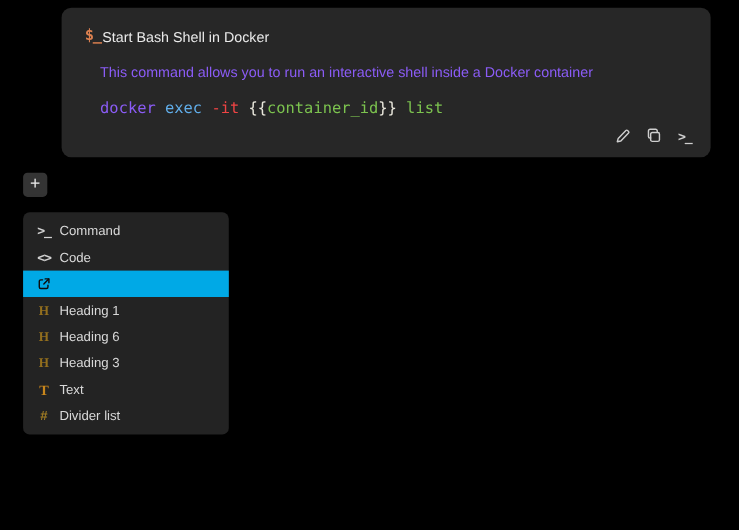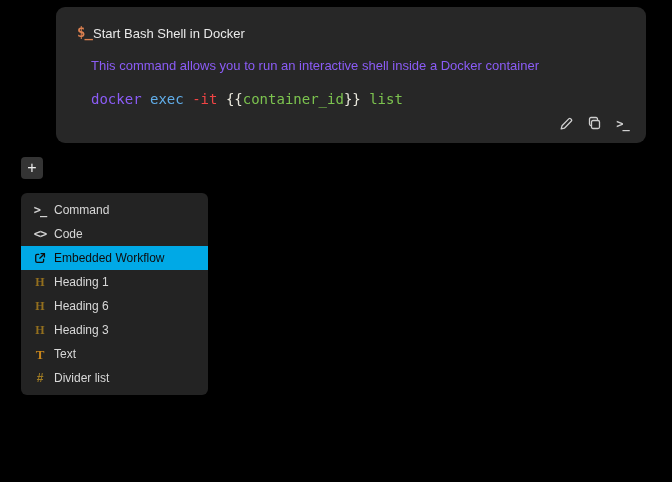--- a/index.html
+++ b/index.html
@@ -118,21 +118,20 @@
       <span class="mi-label">Code</span>
     </div>
     <div class="menu-item" style="background: rgb(0, 169, 230); color: rgb(13, 13, 13);">
       <span class="mi-icon" style="color: rgb(13, 13, 13);">
         <svg width="12" height="12" viewBox="0 0 14 14" fill="none" stroke="currentColor" stroke-width="1.5" stroke-linecap="round" stroke-linejoin="round">
           <path d="M5.5 2.8H3.6c-.9 0-1.6.7-1.6 1.6v6c0 .9.7 1.6 1.6 1.6h6c.9 0 1.6-.7 1.6-1.6V8.5"></path>
           <path d="M8.2 1.8h4v4"></path>
           <path d="M12 2L6.8 7.2"></path>
         </svg>
       </span>
-      <span class="mi-label">Embedded Workflow</span>
     </div>
     <div class="menu-item">
       <span class="mi-icon" style="color: rgb(147, 111, 30);">
         <span class="letter-icon">H</span>
       </span>
       <span class="mi-label">Heading 1</span>
     </div>
     <div class="menu-item">
       <span class="mi-icon" style="color: rgb(147, 111, 30);">
         <span class="letter-icon">H</span>

